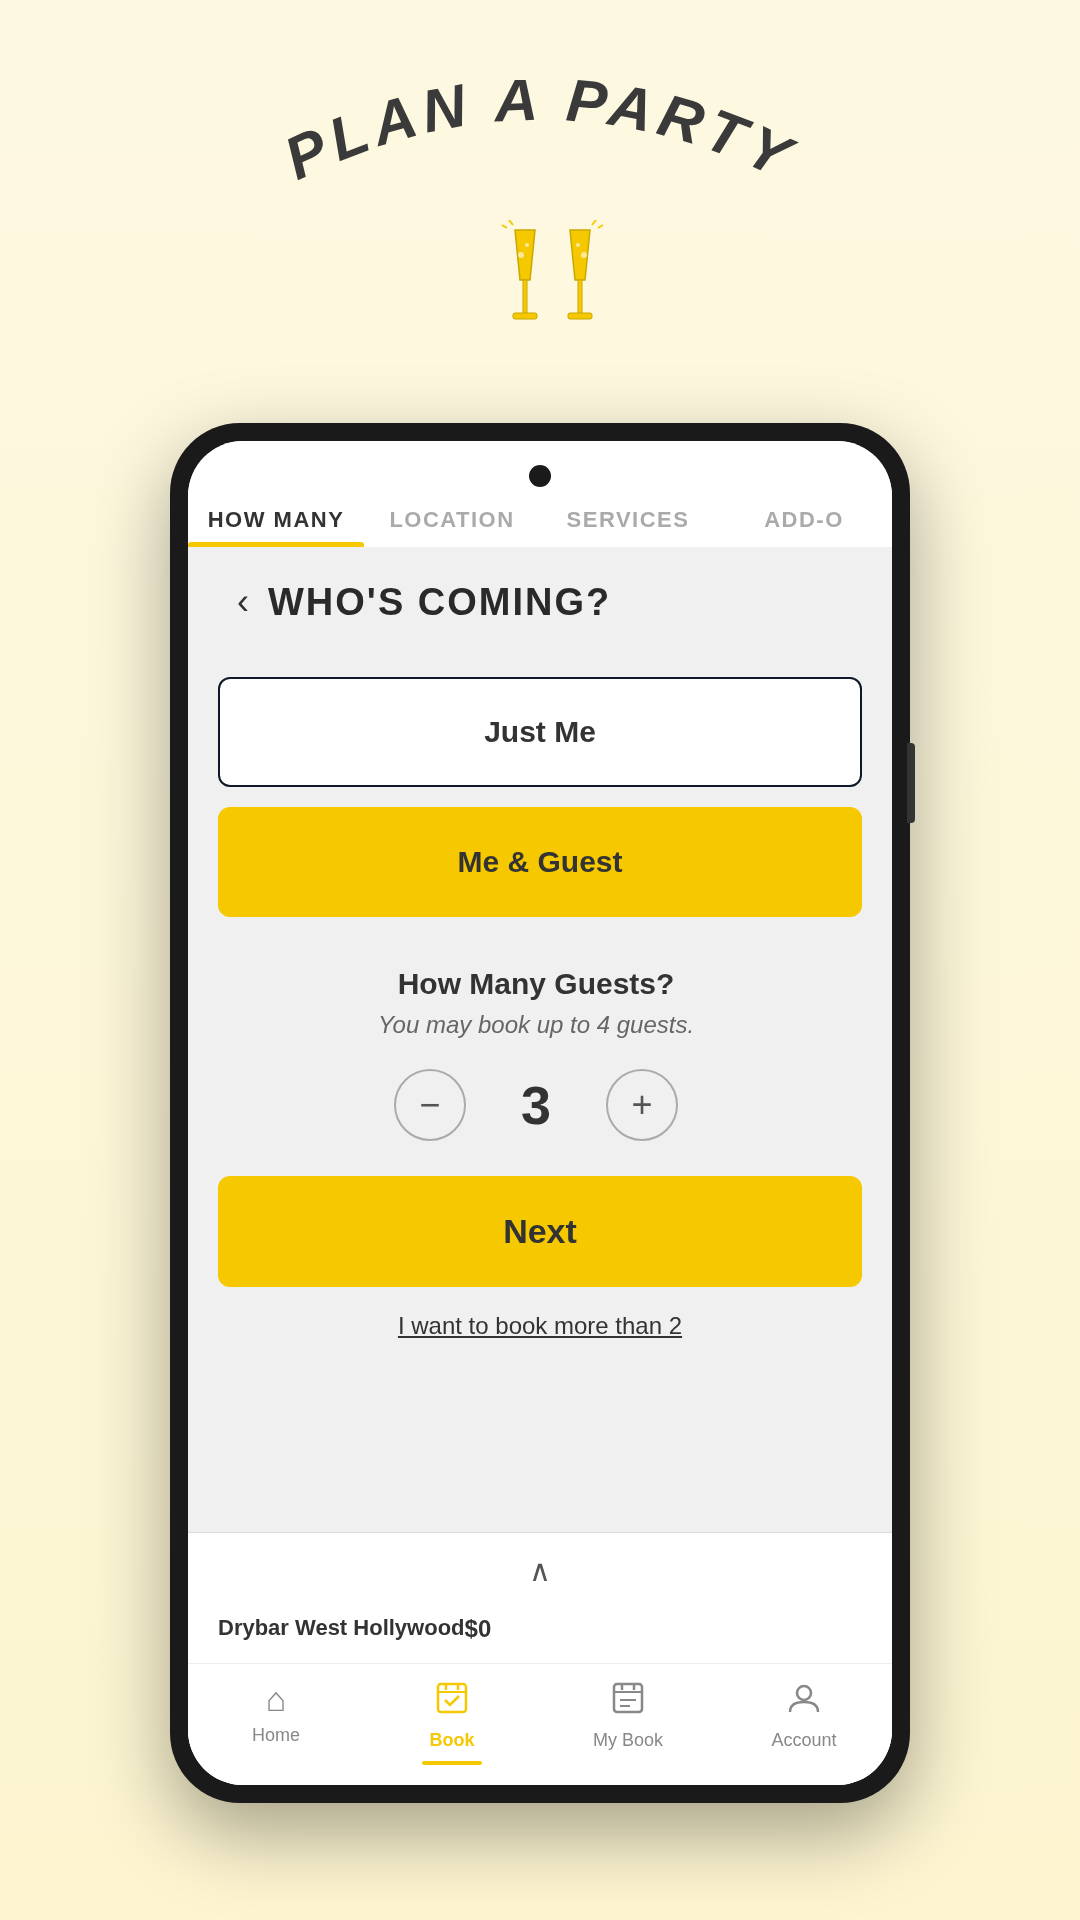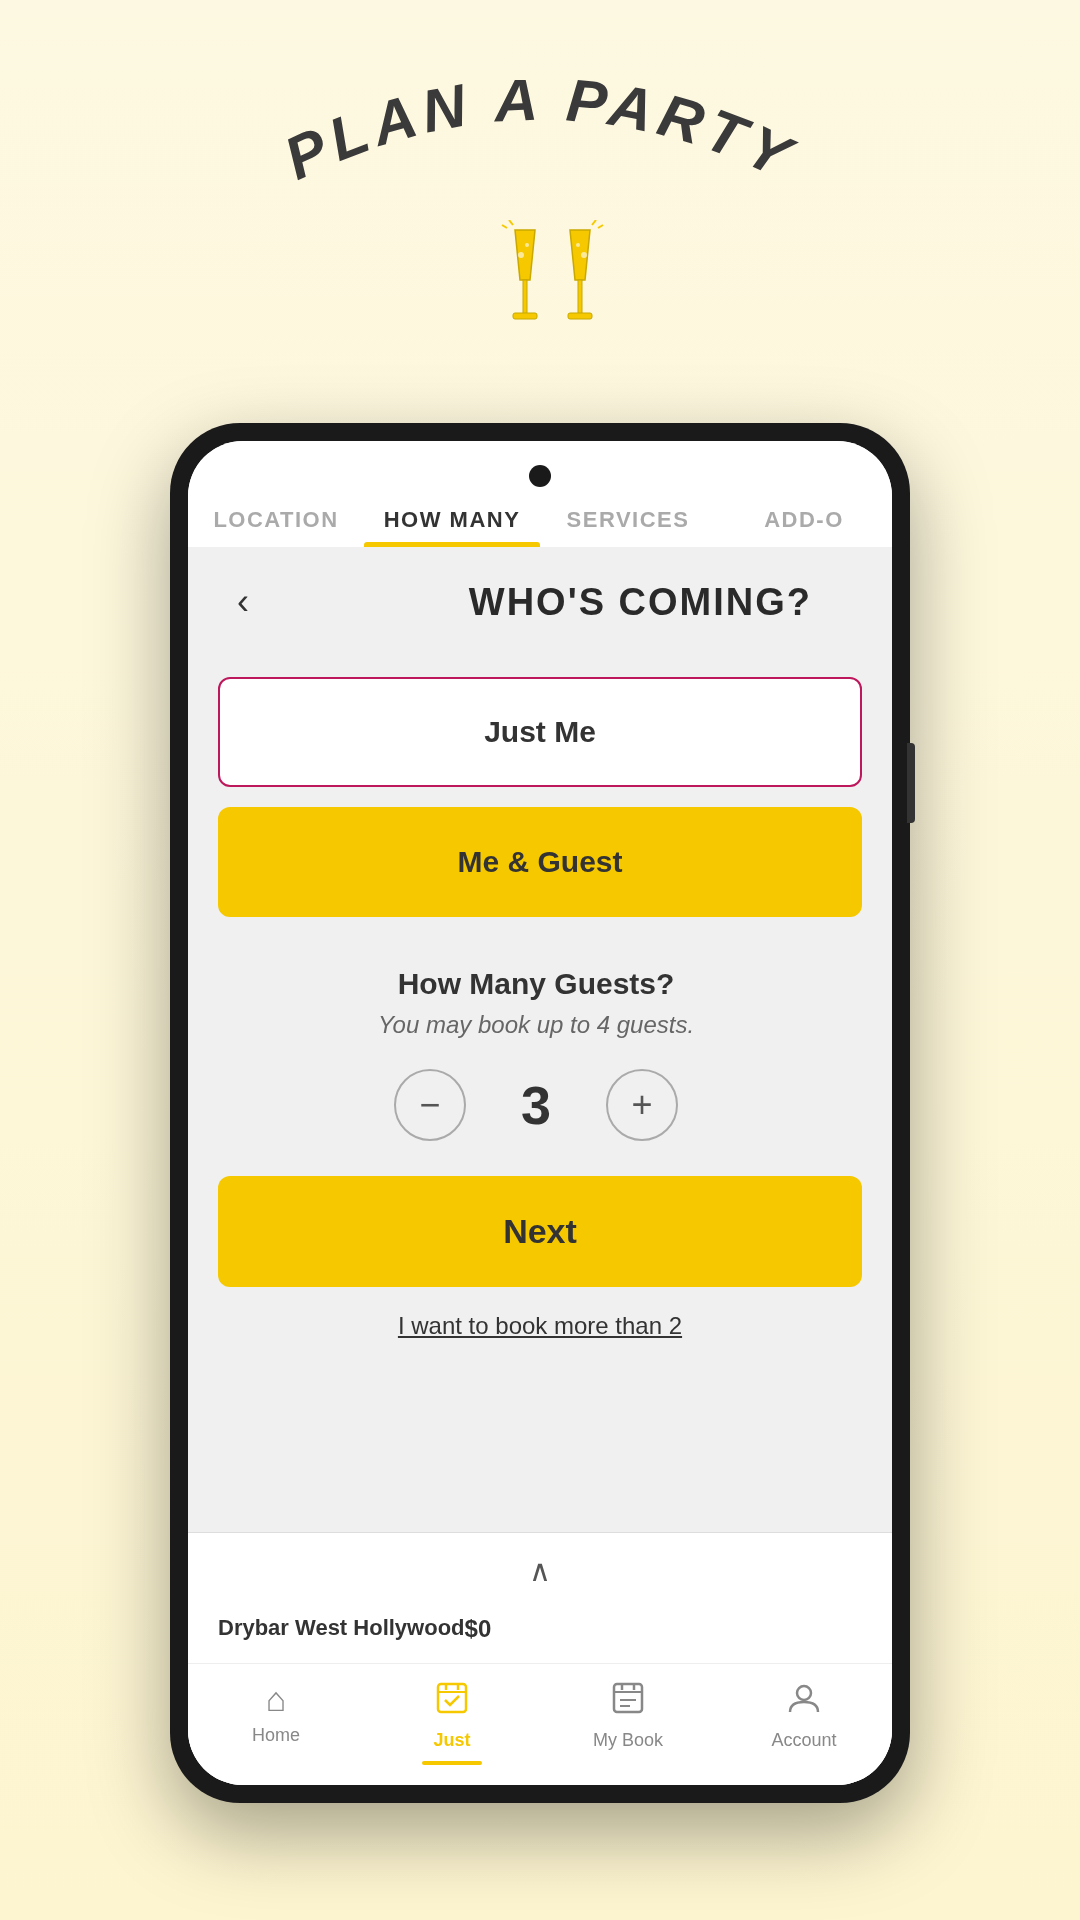--- a/index.html
+++ b/index.html
@@ -144,42 +144,42 @@
       display: flex;
       align-items: center;
       justify-content: center;
       font-size: 36px;
       color: #333;
       cursor: pointer;
     }
 
     .page-title {
       flex: 1;
-      text-align: right;
+      text-align: left;
       font-size: 38px;
       font-weight: 900;
       color: #2a2a2a;
       text-transform: uppercase;
       letter-spacing: 2px;
       padding-right: 50px;
     }
 
     
     .options-area {
       padding: 30px 30px 0 30px;
       display: flex;
       flex-direction: column;
       gap: 0;
     }
 
     .option-button {
       width: 100%;
       padding: 36px 20px;
       border-radius: 12px;
-      border: 2px solid #be185d;
+      border: 2px solid #0f172a;
       background: #fff;
       font-size: 30px;
       font-weight: 600;
       color: #333;
       text-align: center;
       cursor: pointer;
       margin-bottom: 20px;
     }
 
     .option-button.selected {
@@ -381,26 +381,26 @@
   </div>
 </div>
 
 <div class="phone-frame">
   <div class="camera-notch"></div>
   <div class="side-button-right"></div>
 
   <div class="phone-screen">
 
     <div class="tab-nav">
-      <div class="tab-item">
-        <span>LOCATION</span>
-      </div>
       <div class="tab-item active">
         <span>HOW MANY</span>
         <div class="tab-underline"></div>
+      </div>
+      <div class="tab-item">
+        <span>LOCATION</span>
       </div>
       <div class="tab-item">
         <span>SERVICES</span>
       </div>
       <div class="tab-item">
         <span>ADD-O</span>
       </div>
     </div>
 
     <div class="main-content">
@@ -455,21 +455,21 @@
         <div class="bottom-tab-item">
           <div class="bottom-tab-icon active">
             <svg width="36" height="36" viewBox="0 0 36 36">
               <rect x="4" y="4" width="28" height="28" rx="3" fill="none" stroke="#f5c800" stroke-width="2.5"></rect>
               <line x1="4" y1="12" x2="32" y2="12" stroke="#f5c800" stroke-width="2"></line>
               <line x1="12" y1="4" x2="12" y2="10" stroke="#f5c800" stroke-width="2.5"></line>
               <line x1="24" y1="4" x2="24" y2="10" stroke="#f5c800" stroke-width="2.5"></line>
               <polyline points="11,20 16,25 25,16" fill="none" stroke="#f5c800" stroke-width="2.5"></polyline>
             </svg>
           </div>
-          <div class="bottom-tab-label active">Just</div>
+          <div class="bottom-tab-label active">Book</div>
           <div class="tab-indicator"></div>
         </div>
         <div class="bottom-tab-item">
           <div class="bottom-tab-icon">
             <svg width="36" height="36" viewBox="0 0 36 36">
               <rect x="4" y="4" width="28" height="28" rx="3" fill="none" stroke="#888" stroke-width="2.5"></rect>
               <line x1="4" y1="12" x2="32" y2="12" stroke="#888" stroke-width="2"></line>
               <line x1="12" y1="4" x2="12" y2="10" stroke="#888" stroke-width="2.5"></line>
               <line x1="24" y1="4" x2="24" y2="10" stroke="#888" stroke-width="2.5"></line>
               <line x1="10" y1="20" x2="26" y2="20" stroke="#888" stroke-width="2"></line>

